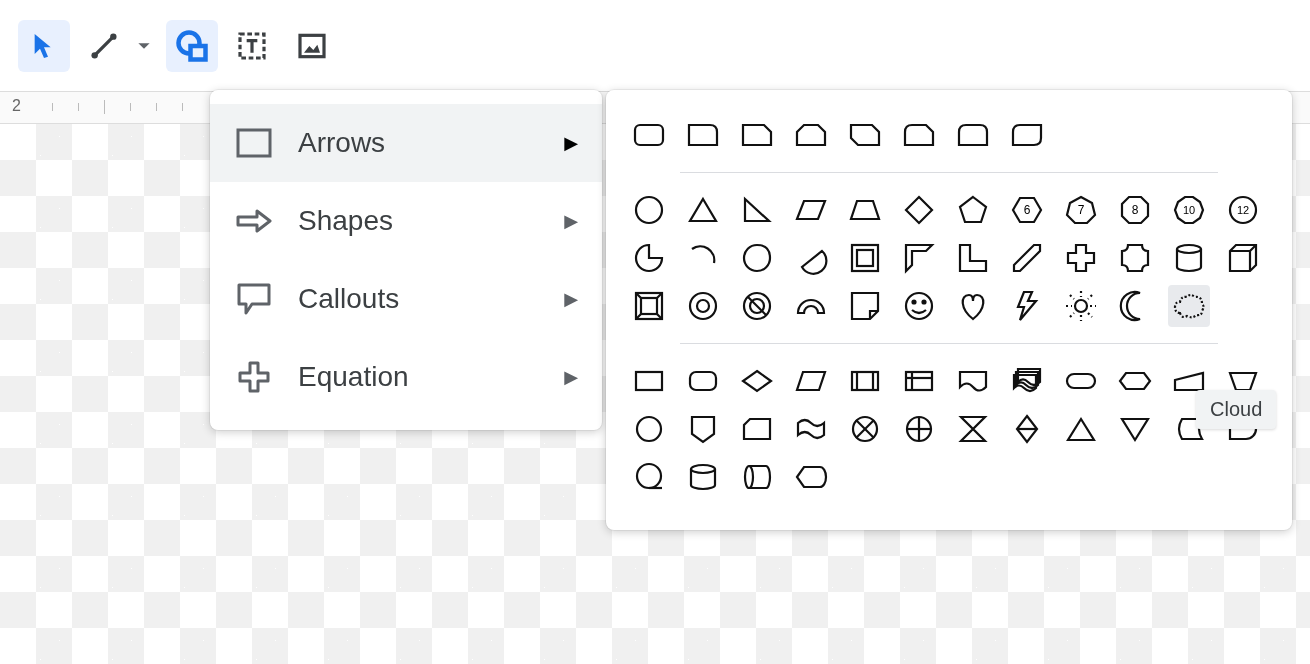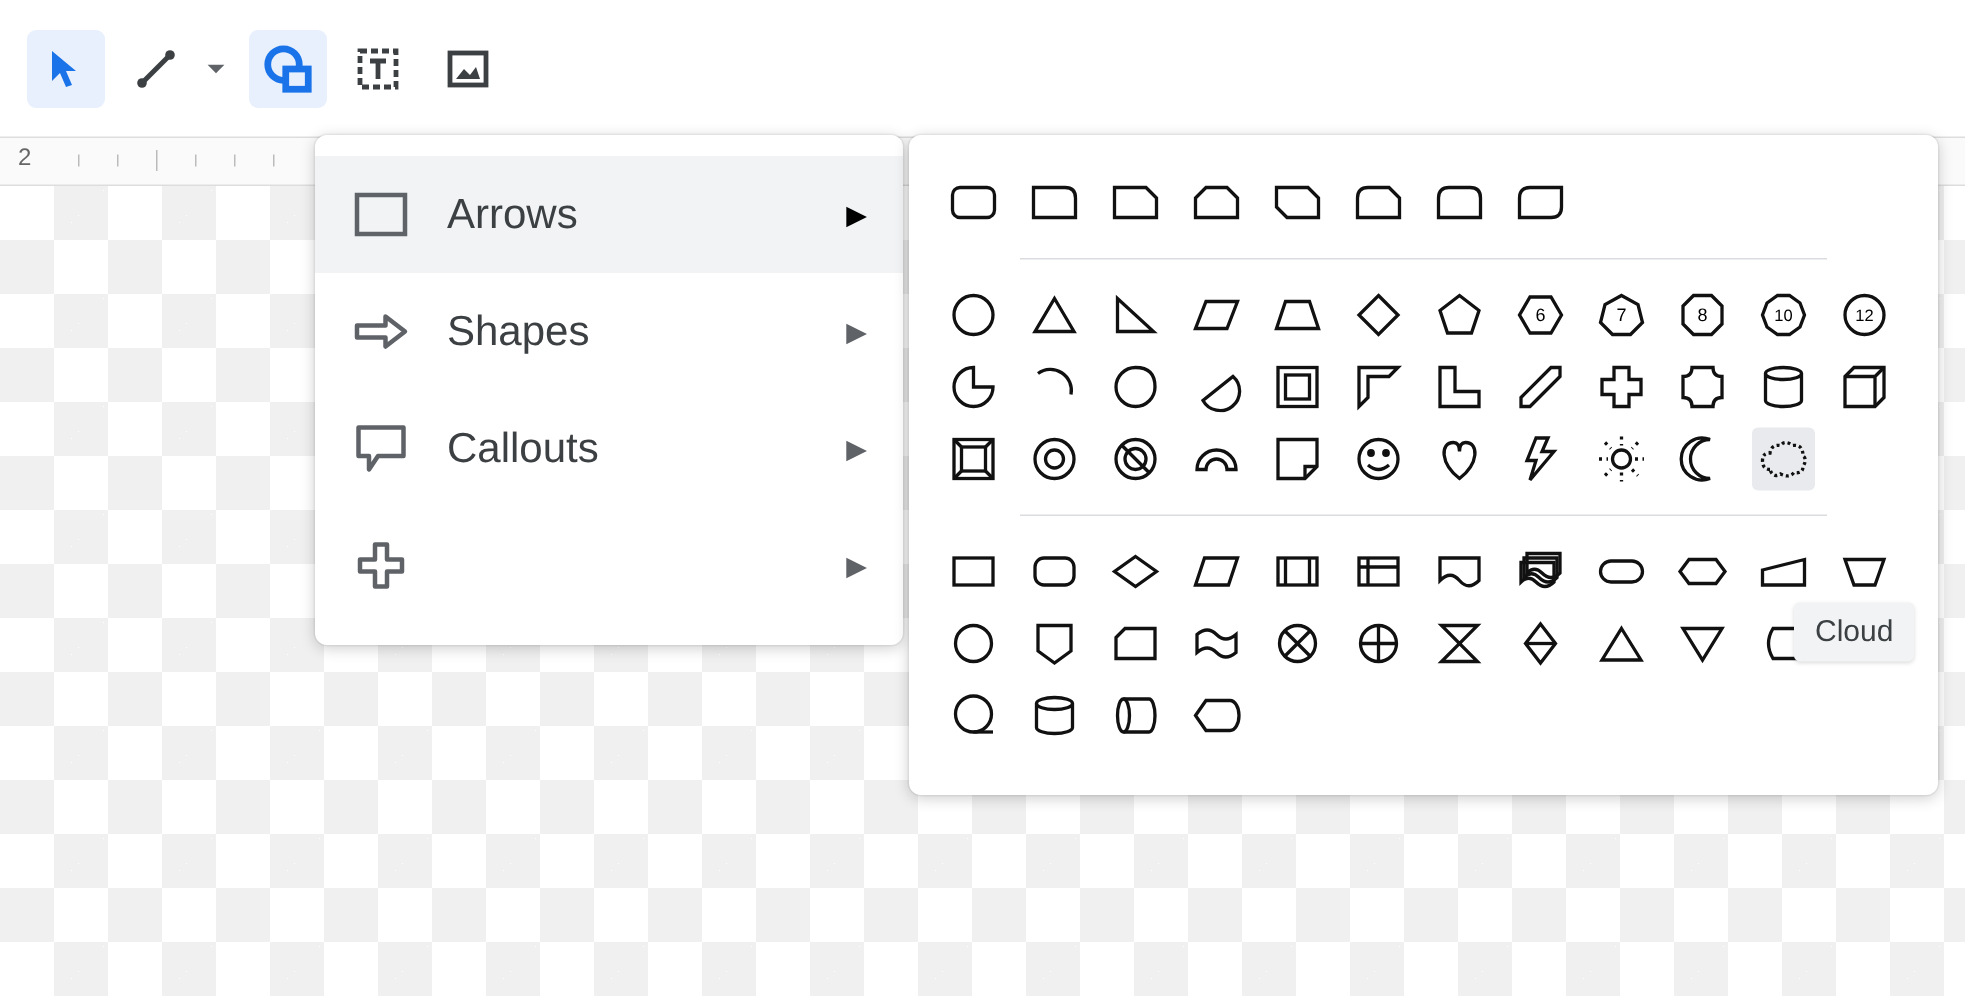--- a/index.html
+++ b/index.html
@@ -133,21 +133,21 @@
     border-radius: 4px;
     cursor: pointer;
   }
   .shape-cell.hovered { background: #e8eaed; }
   .shape-cell svg { stroke: #111; fill: none; stroke-width: 2.2; }
 
   
   .tooltip {
     position: absolute;
     left: 1196px;
-    top: 402px;
+    top: 390px;
     background: #f1f3f4;
     color: #3c4043;
     padding: 8px 14px;
     font-size: 20px;
     border-radius: 4px;
     box-shadow: 0 1px 3px rgba(0,0,0,.15);
     z-index: 20;
   }
 </style>
 </head>
@@ -236,20 +236,21 @@
     </span>
     <span>Callouts</span>
     <span class="sm-arrow">▶</span>
   </div>
   <div class="submenu-item">
     <span class="sm-icon">
       <svg width="34" height="34" viewBox="0 0 34 34">
           <path d="M13 3 H21 V13 H31 V21 H21 V31 H13 V21 H3 V13 H13 Z" stroke="#5f6368" stroke-width="3" fill="none" stroke-linejoin="round"></path>
         </svg>
     </span>
+    <span>Equation</span>
     <span class="sm-arrow">▶</span>
   </div>
 </div>
 
 <div class="shapes-panel">
 
   <div class="shape-row">
     <div class="shape-cell">
         <svg width="34" height="30">
           <rect x="3" y="5" width="28" height="20" rx="5"></rect>

